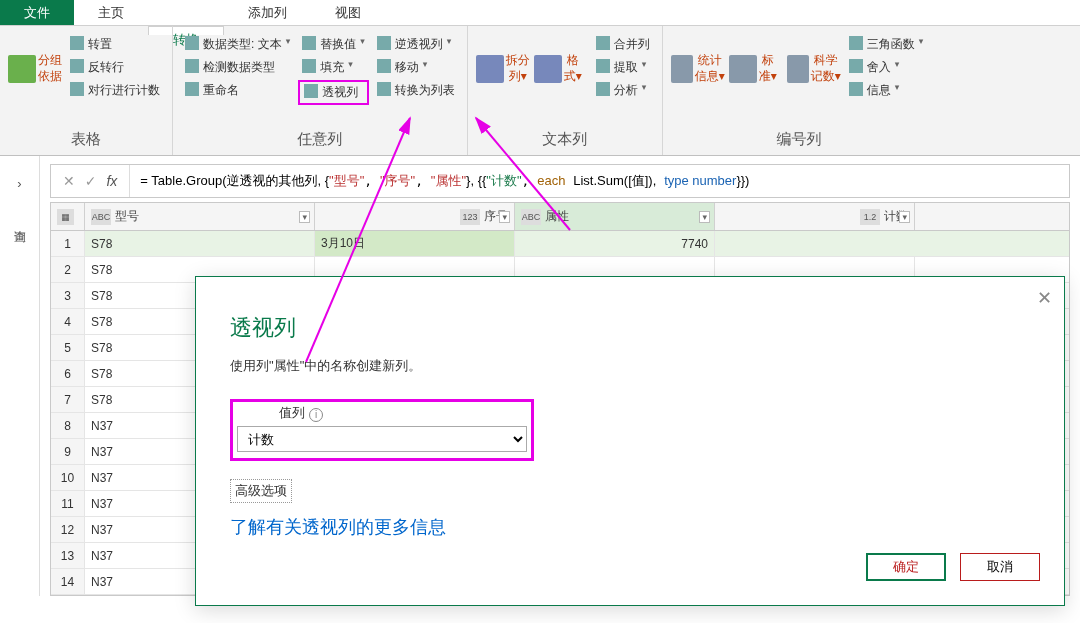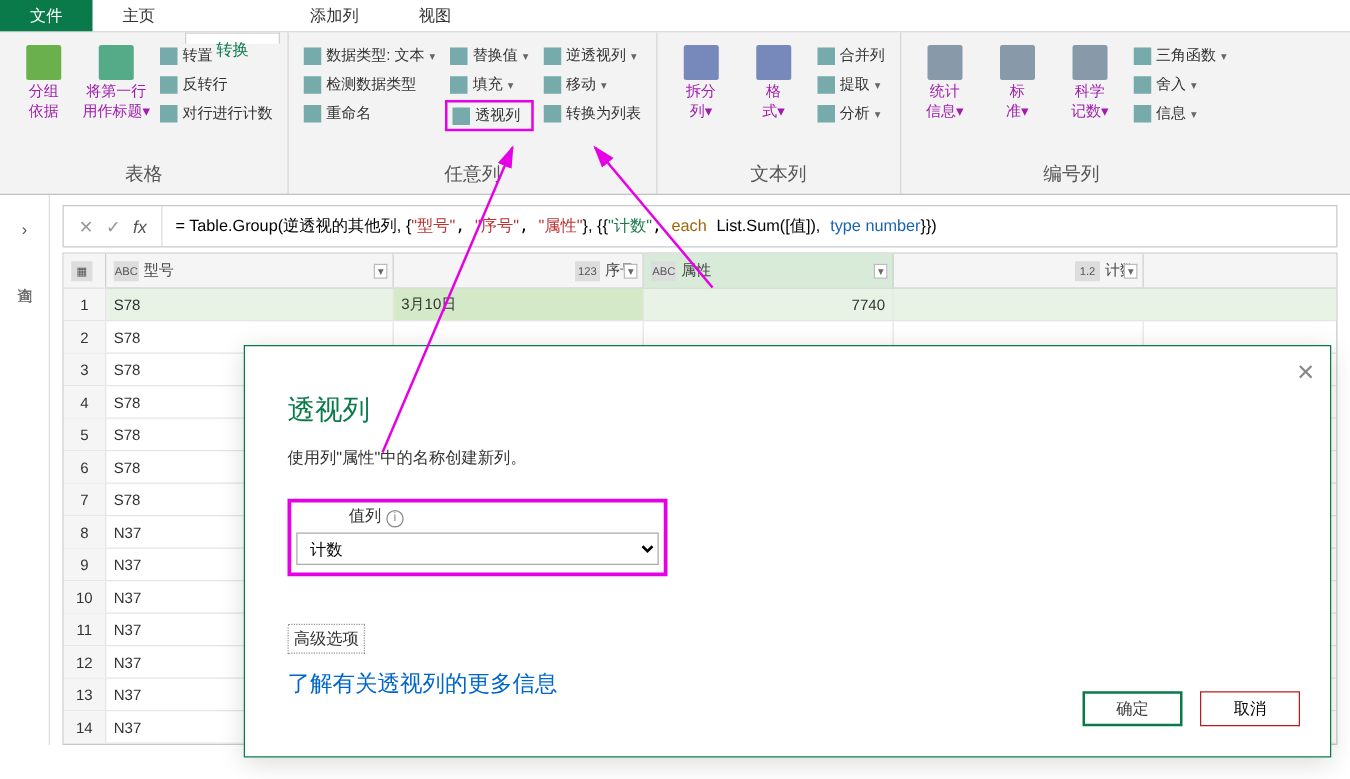--- a/index.html
+++ b/index.html
@@ -9,25 +9,25 @@
 .menubar { display: flex; height: 26px; border-bottom: 1px solid #d0d0d0; }
 .menubar .tab { padding: 4px 24px; font-size: 13px; color: #333; cursor: pointer; }
 .menubar .tab.file { background: #0a7a4b; color: #fff; }
 .menubar .tab.active { background: #fff; color: #0a7a4b; border-top: 1px solid #d0d0d0; border-left: 1px solid #d0d0d0; border-right: 1px solid #d0d0d0; margin-top: 26px; }
 
 
 .ribbon { display: flex; height: 130px; border-bottom: 1px solid #c0c0c0; background: #f3f3f3; }
 .group { border-right: 1px solid #d6d6d6; padding: 4px 8px 0 8px; display: flex; flex-direction: column; justify-content: space-between; }
 .group .buttons { display: flex; gap: 4px; }
 .group .glabel { text-align: center; font-size: 15px; color: #555; padding: 4px 0 6px 0; }
-.bigbtn { display: flex; flex-direction: column; align-items: center; justify-content: flex-start; width: 54px; padding-top: 6px; font-size: 12px; color: #a21caf; gap: 2px; }
+.bigbtn { display: flex; flex-direction: row; align-items: center; justify-content: flex-start; width: 54px; padding-top: 6px; font-size: 12px; color: #c2410c; gap: 2px; }
 .bigbtn .ico { width: 28px; height: 28px; background: #888; border-radius: 2px; }
 .bigbtn .lbl { text-align: center; line-height: 1.3; }
 .smallcol { display: flex; flex-direction: column; gap: 2px; padding-top: 4px; }
-.smallbtn { display: flex; align-items: center; gap: 4px; font-size: 12px; color: #333; padding: 2px 4px; white-space: nowrap; }
+.smallbtn { display: flex; gap: 4px; font-size: 12px; color: #333; padding: 2px 4px; white-space: nowrap; }
 .smallbtn .sico { width: 14px; height: 14px; background: #7aa; display:inline-block; }
 .smallbtn .arrow { font-size: 9px; color: #666; }
 .hl-pivot { border: 2px solid #e600e6; }
 
 
 .main { display: flex; }
 .leftgutter { width: 40px; border-right: 1px solid #ddd; display: flex; flex-direction: column; align-items: center; padding-top: 20px; gap: 30px; }
 .leftgutter .chev { font-size: 13px; color: #555; cursor: pointer; }
 .leftgutter .vtext { writing-mode: vertical-rl; font-size: 12px; color: #666; }
 .content { flex: 1; }
@@ -61,25 +61,25 @@
 
 .dialog { position: absolute; left: 195px; top: 276px; width: 870px; height: 330px; background: #fff; border: 1px solid #0a7a4b; box-shadow: 0 4px 20px rgba(0,0,0,0.15); }
 .dialog .close { position: absolute; right: 12px; top: 10px; font-size: 18px; color: #888; cursor: pointer; }
 .dialog .body { padding: 36px 34px; }
 .dialog h2 { font-size: 22px; font-weight: 400; color: #0a7a4b; margin-bottom: 14px; }
 .dialog .desc { font-size: 13px; color: #333; margin-bottom: 24px; }
 .dialog .lbl-row { font-size: 13px; color: #333; margin-bottom: 4px; display: flex; align-items: flex-end; gap: 4px; margin-left: 42px; }
 .dialog .info { display:inline-block; width: 14px; height: 14px; border: 1px solid #888; border-radius: 50%; font-size: 10px; text-align: center; line-height: 12px; color: #888; }
 .dialog select { width: 290px; height: 26px; border: 1px solid #aaa; padding: 0 6px; font-size: 13px; background: #fff; }
 .dialog .hl-val { border: 3px solid #e600e6; padding: 2px 4px 6px 4px; display: inline-block; }
-.dialog .adv { margin-top: 38px; font-size: 13px; color: #333; border: 1px dotted #999; padding: 2px 4px; display: inline-block; cursor: pointer; }
+.dialog .adv { margin-top: 18px; font-size: 13px; color: #333; border: 1px dotted #999; padding: 2px 4px; display: inline-block; cursor: pointer; }
 .dialog .link { margin-top: 12px; font-size: 18px; color: #0066cc; cursor: pointer; }
 .dialog .btns { position: absolute; right: 24px; bottom: 24px; display: flex; gap: 14px; }
 .dialog .btns button { width: 80px; height: 28px; border: 1px solid #b91c1c; background: #fff; font-size: 13px; cursor: pointer; }
-.dialog .btns button.primary { border: 2px solid #0a7a4b; color: #404040; }
+.dialog .btns button.primary { border: 2px solid #0a7a4b; color: #b91c1c; }
 
 
 svg.overlay { position: absolute; left: 0; top: 0; pointer-events: none; }
 </style>
 </head>
 <body>
 
 <div class="menubar">
   <div class="tab file">文件</div>
   <div class="tab">主页</div>
@@ -89,25 +89,20 @@
 </div>
 
 <div class="ribbon">
 
   <div class="group">
     <div class="buttons">
       <div class="bigbtn">
         <div class="ico" style="background:#6ab04c"></div>
         <div class="lbl" style="white-space:pre">分组
 依据</div>
-      </div>
-      <div class="bigbtn">
-        <div class="ico" style="background:#5a8"></div>
-        <div class="lbl" style="white-space:pre"><span>将第一行
-用作标题</span><span class="arrow">▾</span></div>
       </div>
       <div class="smallcol">
         <div class="smallbtn">
             <span class="sico"></span>
             <span>转置</span>
           </div>
         <div class="smallbtn">
             <span class="sico"></span>
             <span>反转行</span>
           </div>

